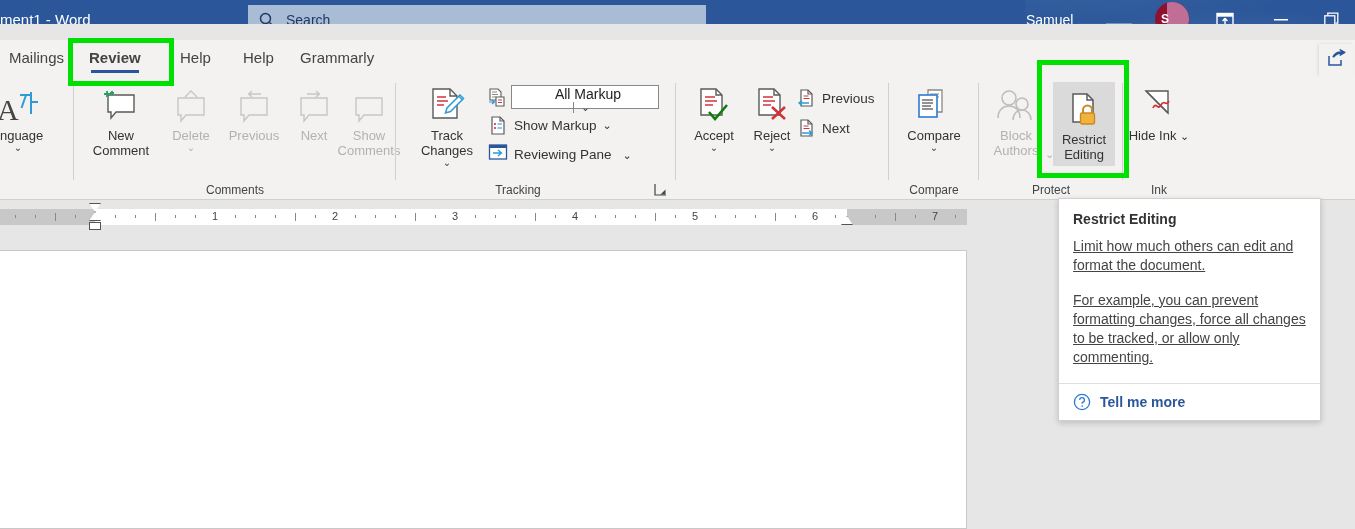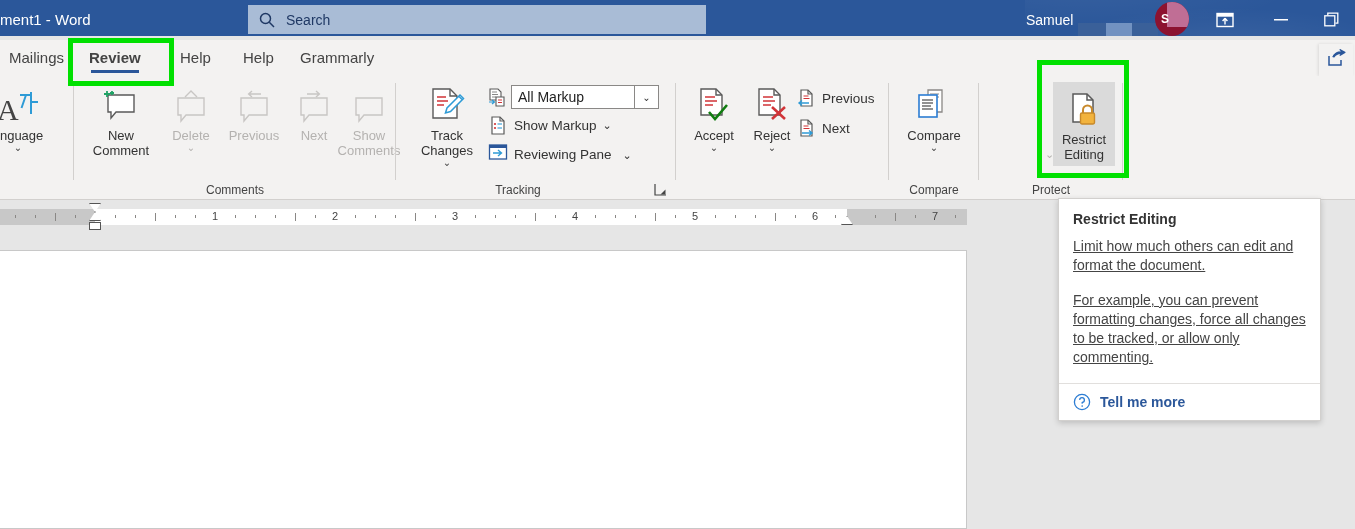--- a/index.html
+++ b/index.html
@@ -6,21 +6,21 @@
   html, body {
     width: 1355px; height: 529px;
     overflow: hidden;
     font-family: "Liberation Sans", sans-serif;
     background: #e6e6e6;
   }
   #app { position: relative; width: 1355px; height: 529px; }
 
   
   .titlebar {
-    position: absolute; top: 0; left: 0; width: 1355px; height: 36px;
+    position: absolute; top: 0; left: 0; width: 1355px; height: 24px;
     background: #2b579a; overflow: hidden;
   }
   .titlebar .noise {
     position: absolute; right: 0; top: 0; width: 330px; height: 40px;
     background: radial-gradient(ellipse at 60% 120%, rgba(255,255,255,.07) 0%, rgba(255,255,255,0) 60%),
                 radial-gradient(ellipse at 20% -30%, rgba(255,255,255,.05) 0%, rgba(255,255,255,0) 55%);
   }
   .doc-title {
     position: absolute; left: 0; top: 9px; height: 22px; line-height: 22px;
     color: #ffffff; font-size: 15px; white-space: nowrap;
@@ -350,21 +350,21 @@
         <span class="ic">
           <svg width="20" height="20" viewBox="0 0 20 20">
             <path d="M2 1 h8 l3 3 v8 H2 z" fill="#fff" stroke="#5a5a5a" stroke-width="1.1"></path>
             <path d="M4 4 h5 M4 6.5 h6 M4 9 h4" stroke="#888" stroke-width="1"></path>
             <path d="M8 9 h8 v9 H8 z" fill="#fff" stroke="#5a5a5a" stroke-width="1.1"></path>
             <path d="M10 12 h4 M10 14.5 h4" stroke="#d13438" stroke-width="1"></path>
             <path d="M1 14 h5 M4 12 l2.5 2 -2.5 2" fill="none" stroke="#2e9bd6" stroke-width="1.2"></path>
           </svg>
         </span>
       </div>
-      <div class="combo" style="left:115px; top:9px; width:148px; height:24px;">
+      <div class="combo" style="left:115px; top:9px; width:148px; height:24px;flex-direction:column;">
         <span class="val">All Markup</span>
         <span class="arrow">⌄</span>
       </div>
 
       <div class="smallrow" style="left:92px; top:39px;">
         <span class="ic">
           <svg width="18" height="19" viewBox="0 0 18 19">
             <path d="M3 1 h8 l4 4 v13 H3 z" fill="#fff" stroke="#5a5a5a" stroke-width="1.2"></path>
             <path d="M11 1 v4 h4" fill="none" stroke="#5a5a5a" stroke-width="1.2"></path>
             <circle cx="6" cy="8" r="1.1" fill="#d13438"></circle>
@@ -464,38 +464,62 @@
           </svg>
         </div>
         <span class="lbl">Compare</span>
         <span class="chev">⌄</span>
       </div>
       <div class="gname">Compare</div>
       <div class="sep" style="right:0;"></div>
     </div>
 
     <div class="grp" style="left:979px; width:144px;">
+      <div class="bigbtn dis" style="left:4px; width:66px;">
+        <div class="ic">
+          <svg width="42" height="36" viewBox="0 0 42 36">
+            <circle cx="14" cy="10" r="7" fill="none" stroke="#bfbdbb" stroke-width="1.6"></circle>
+            <path d="M3 30 c0-8 5-12 11-12 s11 4 11 12" fill="none" stroke="#bfbdbb" stroke-width="1.6"></path>
+            <circle cx="27" cy="16" r="6" fill="none" stroke="#bfbdbb" stroke-width="1.6"></circle>
+            <path d="M18 32 c0-6 4-10 9-10 s9 4 9 10" fill="none" stroke="#bfbdbb" stroke-width="1.6"></path>
+          </svg>
+        </div>
+        <span class="lbl">Block Authors</span>
+      </div>
       <span style="position:absolute;left:66px;top:72px;font-size:11px;color:#b4b2b0">⌄</span>
 
       <div class="bigbtn selbtn" style="left:74px; width:62px; top:6px; padding:2px 0 4px;">
         <div class="ic">
           <svg width="38" height="36" viewBox="0 0 38 36">
             <path d="M8 2 h14 l6 6 v22 H8 z" fill="#fff" stroke="#5a5a5a" stroke-width="1.5"></path>
             <path d="M22 2 v6 h6" fill="none" stroke="#5a5a5a" stroke-width="1.5"></path>
             <path d="M18 22 v-4 a4.5 4.5 0 0 1 9 0 v4" fill="none" stroke="#c8892a" stroke-width="2"></path>
             <rect x="15.5" y="21" width="14" height="11" rx="1.4" fill="#f2b33d" stroke="#c8892a" stroke-width="1.4"></rect>
           </svg>
         </div>
         <span class="lbl">Restrict Editing</span>
       </div>
 
       <div class="gname">Protect</div>
       <div class="sep" style="right:0;"></div>
     </div>
 
+    <div class="grp" style="left:1123px; width:72px;">
+      <div class="bigbtn" style="left:4px; width:64px;">
+        <div class="ic">
+          <svg width="40" height="36" viewBox="0 0 40 36">
+            <path d="M7 3 h22 v22 z" fill="#fff" stroke="#5a5a5a" stroke-width="1.4"></path>
+            <path d="M7 3 L29 25" stroke="#5a5a5a" stroke-width="1.4"></path>
+            <path d="M14 20 c3-7 5 3 8-3 s5 2 8-4" fill="none" stroke="#d13438" stroke-width="1.8"></path>
+          </svg>
+        </div>
+        <span class="lbl"><span>Hide Ink</span> <span style="font-size:11px">⌄</span></span>
+      </div>
+      <div class="gname">Ink</div>
+    </div>
   </div>
 
   <div class="hl" style="left:68px; top:38px; width:106px; height:48px;"></div>
   <div class="hl" style="left:1037px; top:60px; width:92px; height:118px;"></div>
 
   <div class="rulerzone">
     <div class="ruler">
       <div class="margin" style="left:0; width:95px;"></div>
       <div class="margin" style="left:847px; width:120px;"></div>
 

